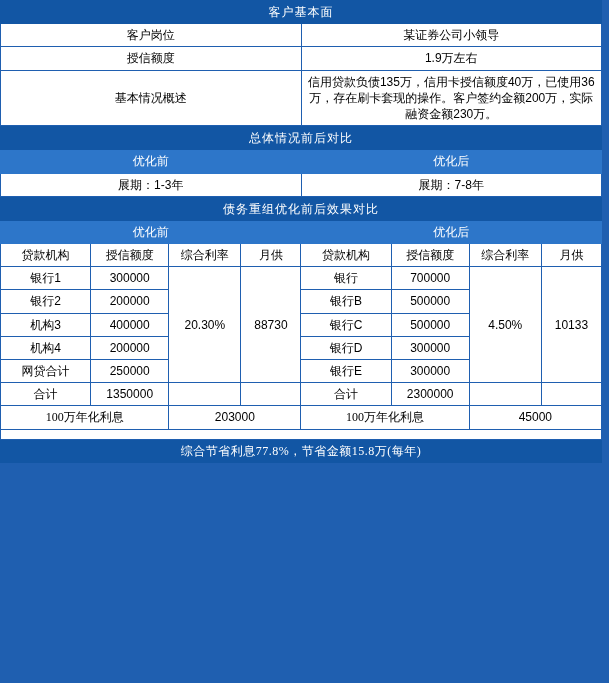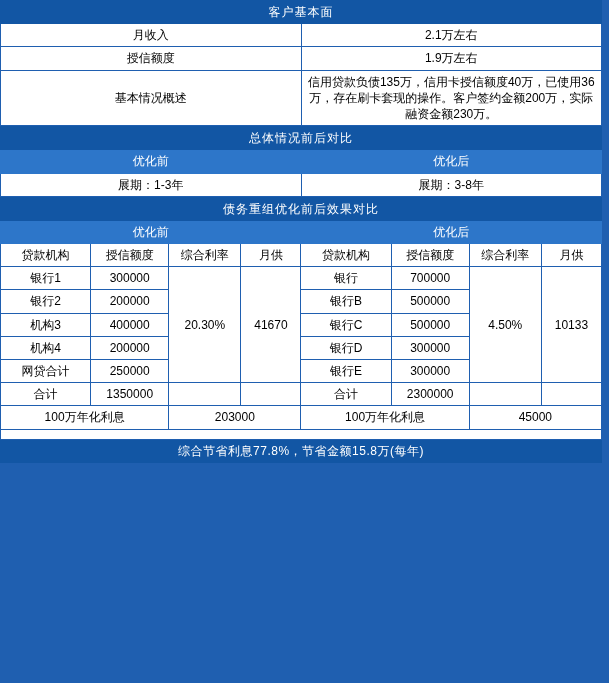--- a/index.html
+++ b/index.html
@@ -79,40 +79,41 @@
     background: #1f5fb0;
   }
   .footer-banner td {
     background: #1256a4 !important;
     color: #ffffff !important;
     font-weight: bold;
     font-size: 13px;
     border-color: #1256a4 !important;
     padding: 6px 4px;
     letter-spacing: 0.5px;
-  }
-  .small { font-size: 11px; }
+    font-family: Liberation Serif, serif;
+  }
+  .small { font-size: 11px; font-family: Liberation Serif, serif; }
 </style>
 </head>
 <body>
 
 <div class="page">
 
   <table class="grid">
     <colgroup>
       <col style="width:50%">
       <col style="width:50%">
     </colgroup>
     <tbody>
       <tr class="banner">
         <td colspan="2">客户基本面</td>
       </tr>
       <tr>
-        <td>月收入</td>
-        <td>2.1万左右</td>
+        <td>客户岗位</td>
+        <td>某证券公司小领导</td>
       </tr>
       <tr>
         <td>授信额度</td>
         <td>1.9万左右</td>
       </tr>
       <tr>
         <td style="width:100px">基本情况概述</td>
         <td class="desc-cell">信用贷款负债135万，信用卡授信额度40万，已使用36万，存在刷卡套现的操作。客户签约金额200万，实际融资金额230万。</td>
       </tr>
     </tbody>
@@ -126,21 +127,21 @@
     <tbody>
       <tr class="banner">
         <td colspan="2">总体情况前后对比</td>
       </tr>
       <tr class="subhead">
         <td>优化前</td>
         <td>优化后</td>
       </tr>
       <tr>
         <td>展期：1-3年</td>
-        <td>展期：3-8年</td>
+        <td>展期：7-8年</td>
       </tr>
     </tbody>
   </table>
 
   <table class="grid">
     <colgroup>
       <col style="width:15%">
       <col style="width:13%">
       <col style="width:12%">
       <col style="width:10%">
@@ -165,21 +166,21 @@
         <td class="left">贷款机构</td>
         <td>授信额度</td>
         <td>综合利率</td>
         <td class="left">月供</td>
       </tr>
 
       <tr>
         <td class="left">银行1</td>
         <td>300000</td>
         <td rowspan="5">20.30%</td>
-        <td rowspan="5">41670</td>
+        <td rowspan="5">88730</td>
         <td class="left">银行</td>
         <td>700000</td>
         <td rowspan="5">4.50%</td>
         <td rowspan="5">10133</td>
       </tr>
       <tr>
         <td class="left">银行2</td>
         <td>200000</td>
         <td class="left">银行B</td>
         <td>500000</td>

